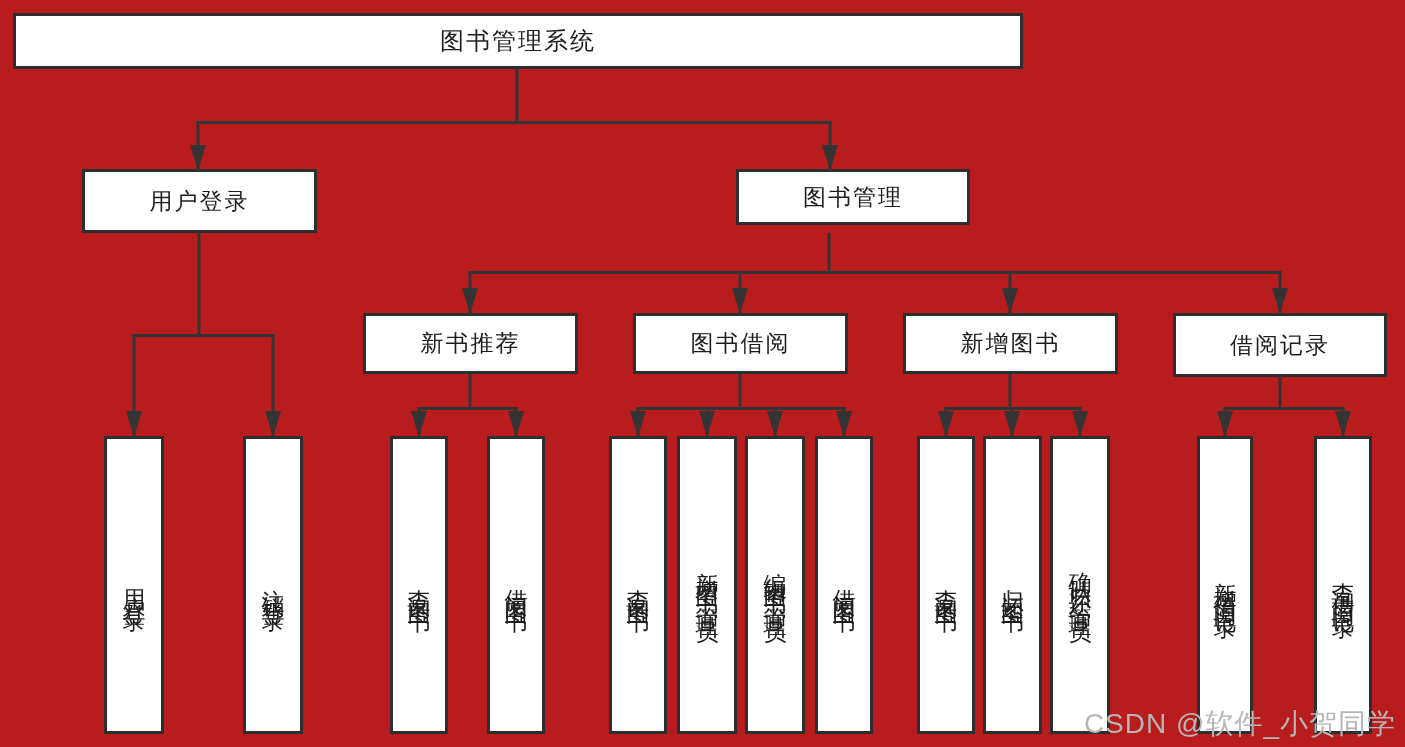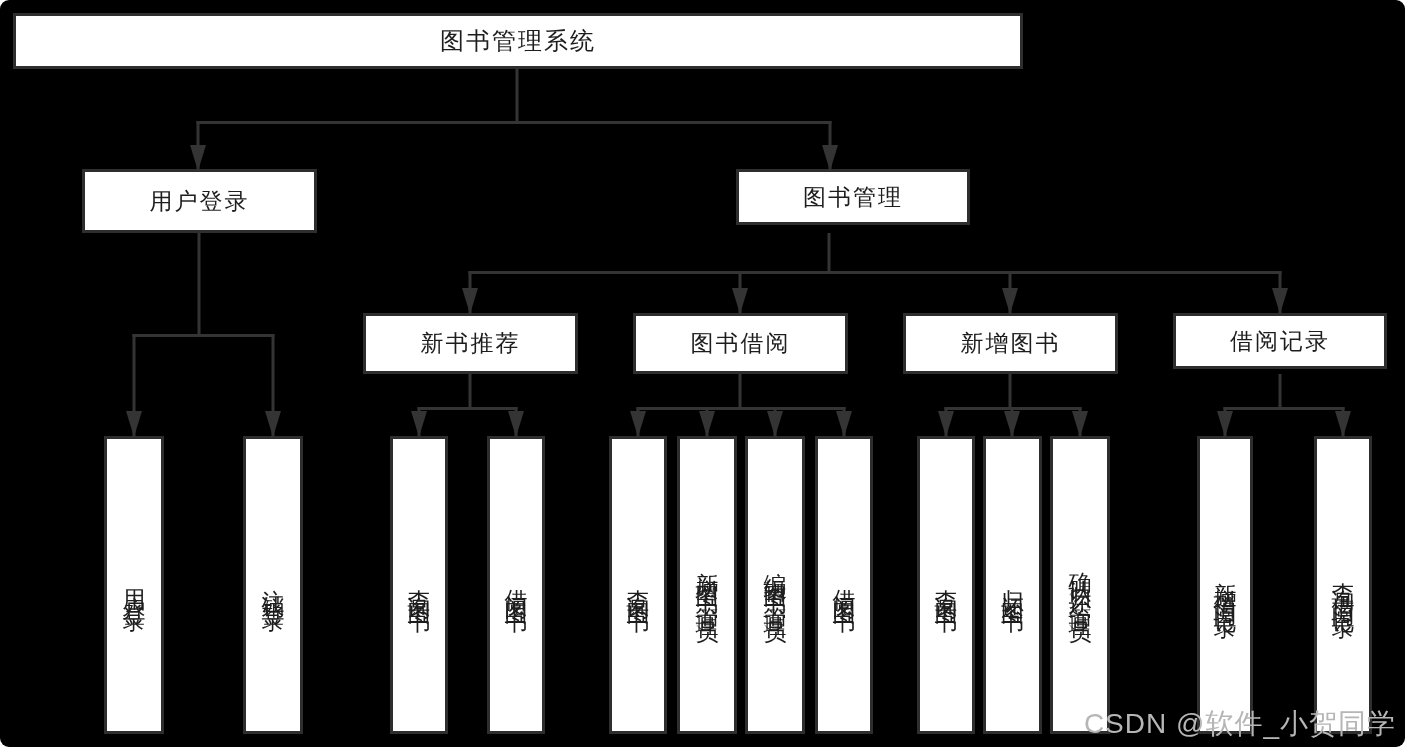--- a/index.html
+++ b/index.html
@@ -4,24 +4,23 @@
 <style>
   html, body {
     margin: 0;
     padding: 0;
     background: #ffffff;
   }
   #canvas {
     position: relative;
     width: 1405px;
     height: 747px;
-    background: #000000;
+    background: #b91c1c;
     overflow: hidden;
     font-family: "Liberation Sans", sans-serif;
-    border-radius: 9px;
   }
   #connector-svg {
     position: absolute;
     left: 0;
     top: 0;
     z-index: 2;
     pointer-events: none;
   }
   .node {
     position: absolute;
@@ -115,21 +114,21 @@
   </svg>
 
   <div class="node h-node root-node" style="left:13px; top:13px; width:1010px; height:56px">图书管理系统</div>
 
   <div class="node h-node" style="left:82px; top:169px; width:235px; height:64px">用户登录</div>
   <div class="node h-node" style="left:736px; top:169px; width:234px; height:56px">图书管理</div>
 
   <div class="node h-node" style="left:363px; top:313px; width:215px; height:61px">新书推荐</div>
   <div class="node h-node" style="left:633px; top:313px; width:215px; height:61px">图书借阅</div>
   <div class="node h-node" style="left:903px; top:313px; width:215px; height:61px">新增图书</div>
-  <div class="node h-node" style="left:1173px; top:313px; width:214px; height:56px">借阅记录</div>
+  <div class="node h-node" style="left:1173px; top:313px; width:214px; height:64px">借阅记录</div>
 
   <div class="node v-node" style="left:104px; top:436px; width:60px; height:298px">用户登录</div>
   <div class="node v-node" style="left:243px; top:436px; width:60px; height:298px">注销登录</div>
 
   <div class="node v-node" style="left:390px; top:436px; width:58px; height:298px">查询图书</div>
   <div class="node v-node" style="left:487px; top:436px; width:58px; height:298px">借阅图书</div>
 
   <div class="node v-node" style="left:609px; top:436px; width:58px; height:298px">查询图书</div>
   <div class="node v-node" style="left:677px; top:436px; width:60px; height:298px">新增图书（管理员）</div>
   <div class="node v-node" style="left:745px; top:436px; width:60px; height:298px">编辑图书（管理员）</div>

